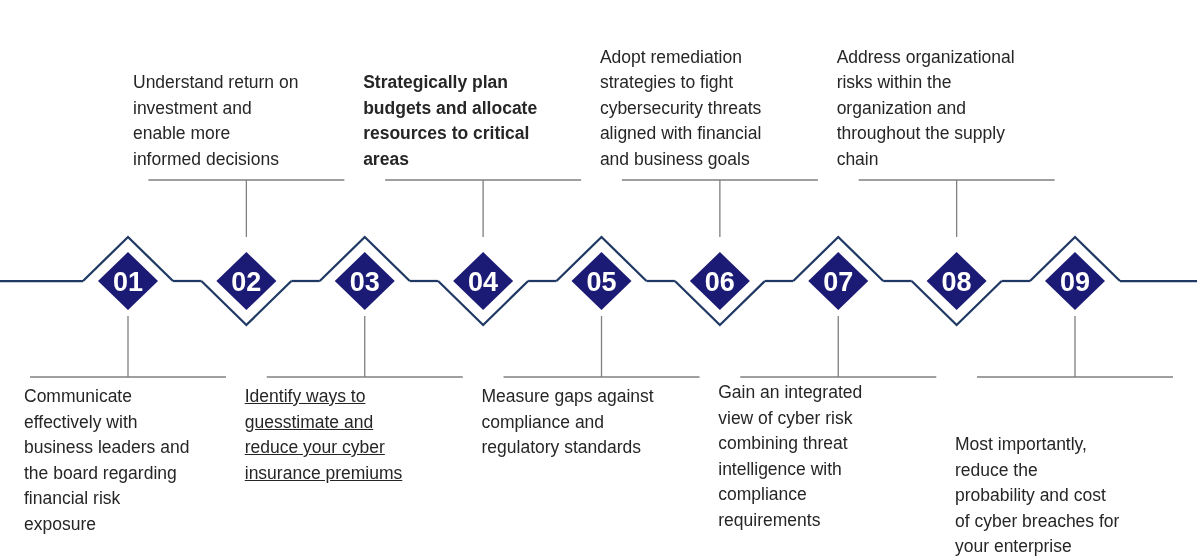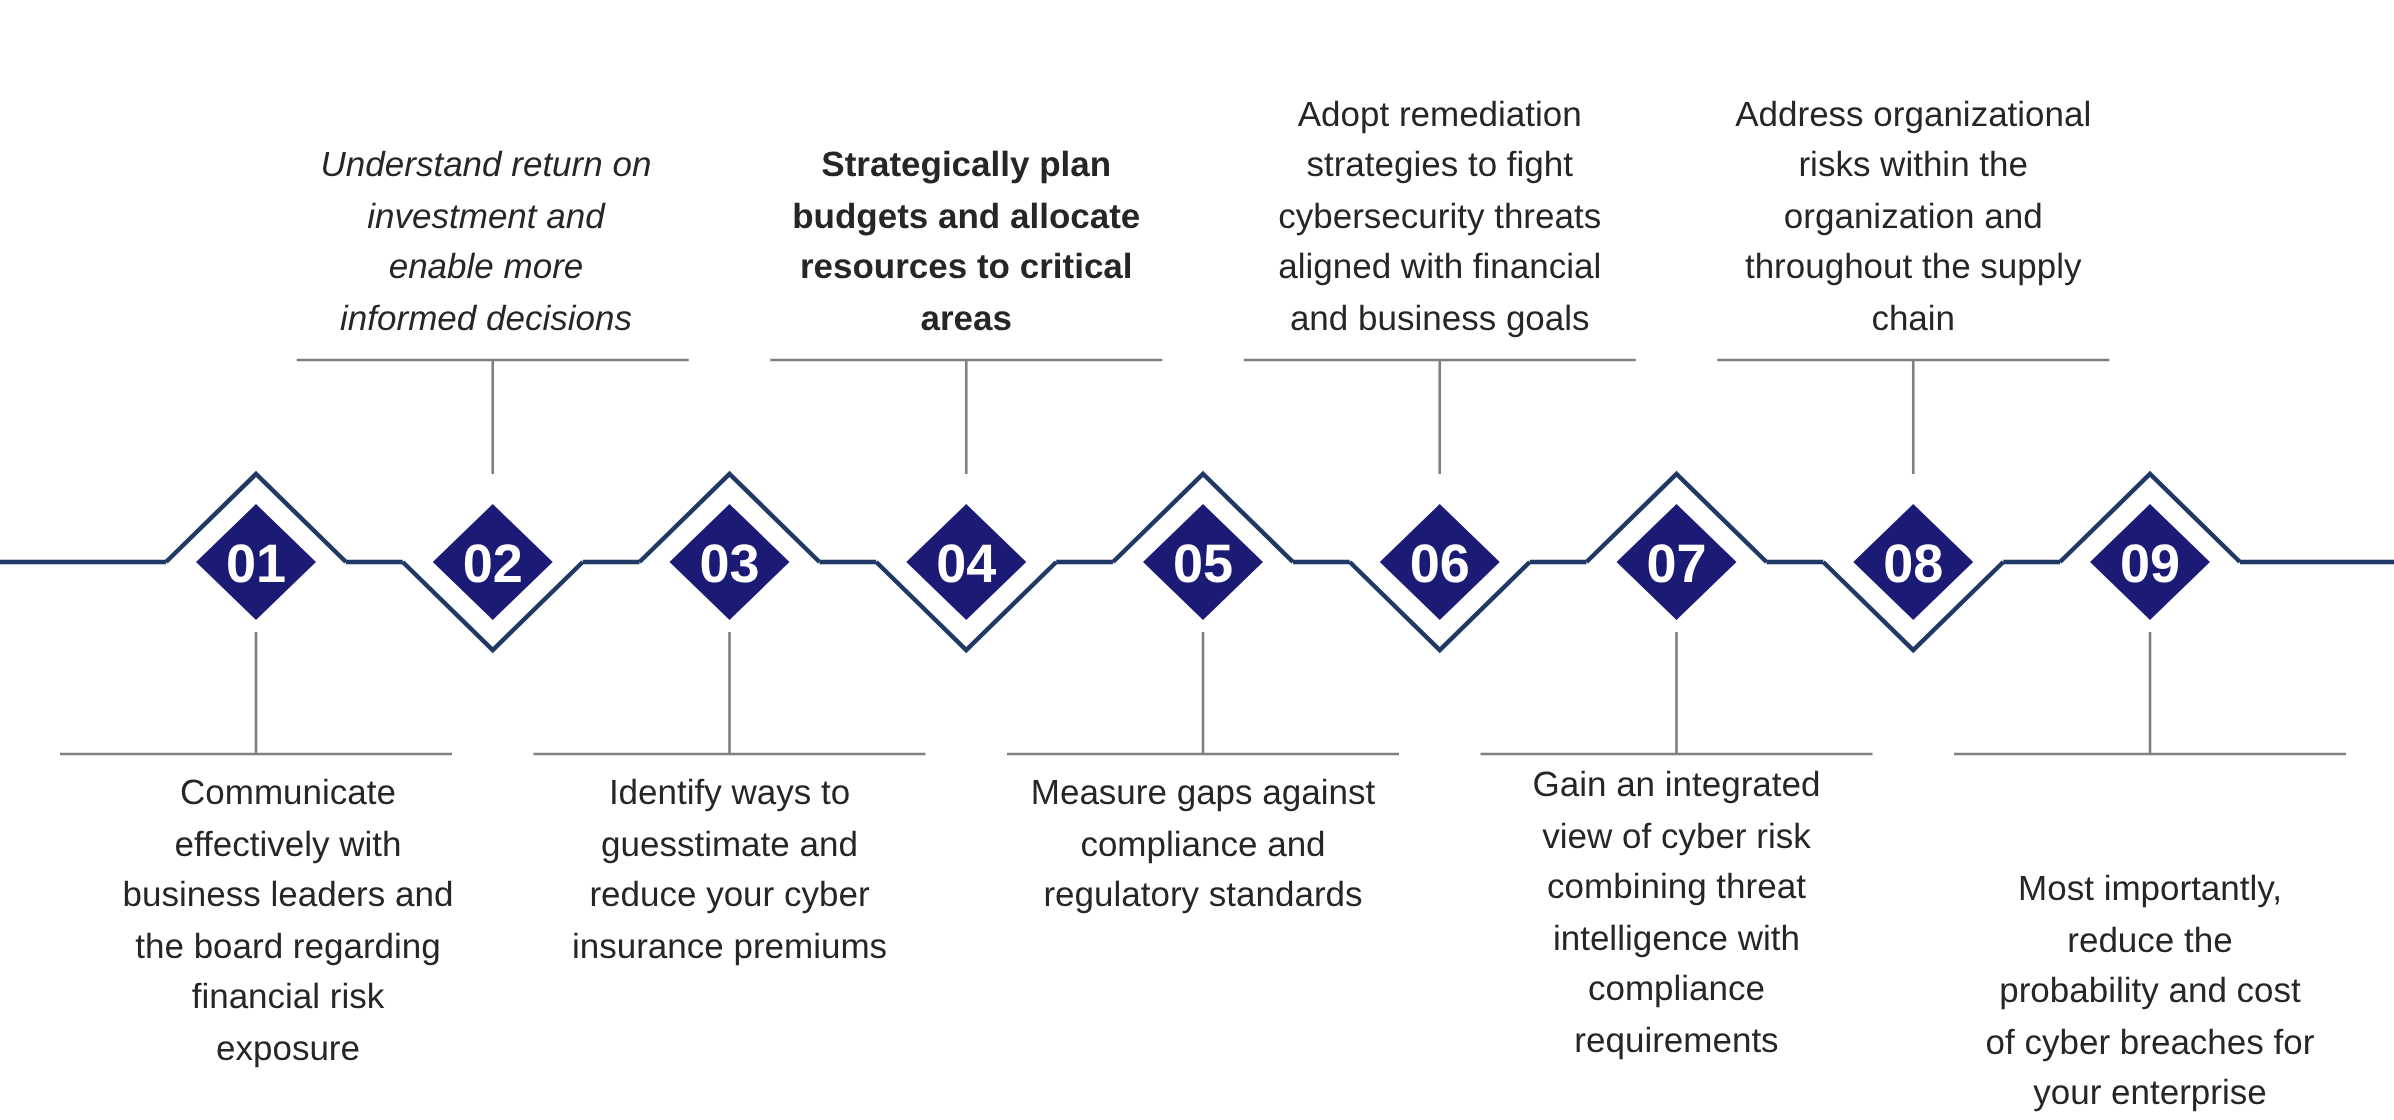--- a/index.html
+++ b/index.html
@@ -16,21 +16,20 @@
     background: #ffffff;
   }
   #diagram-svg {
     position: absolute;
     left: 0;
     top: 0;
   }
   .step-text {
     position: absolute;
     width: 240px;
-    text-align: center;
     font-size: 17.5px;
     line-height: 25.5px;
     color: #262626;
     white-space: pre-line;
   }
 </style>
 </head>
 <body>
 
 <div id="stage">
@@ -91,25 +90,25 @@
       <polygon points="1045,281 1075,252 1105,281 1075,310" fill="#1B1B75"></polygon>
       <text x="1075" y="282" fill="#FFFFFF" font-size="27" font-weight="bold" font-family="&quot;Liberation Sans&quot;, sans-serif" text-anchor="middle" dominant-baseline="central">09</text>
     </svg>
   <div id="text-layer">
       <div class="step-text" style="left: 24px; top: 384px;">Communicate
 effectively with
 business leaders and
 the board regarding
 financial risk
 exposure</div>
-      <div class="step-text" style="left: 123px; bottom: 388px; font-style: italic;">Understand return on
+      <div class="step-text" style="left: 133px; bottom: 388px;">Understand return on
 investment and
 enable more
 informed decisions</div>
-      <div class="step-text" style="left: 244.75px; top: 384px;">Identify ways to
+      <div class="step-text" style="left: 244.75px; top: 384px; text-decoration: underline;">Identify ways to
 guesstimate and
 reduce your cyber
 insurance premiums</div>
       <div class="step-text" style="left: 363.125px; bottom: 388px; font-weight: bold;">Strategically plan
 budgets and allocate
 resources to critical
 areas</div>
       <div class="step-text" style="left: 481.5px; top: 384px;">Measure gaps against
 compliance and
 regulatory standards</div>

